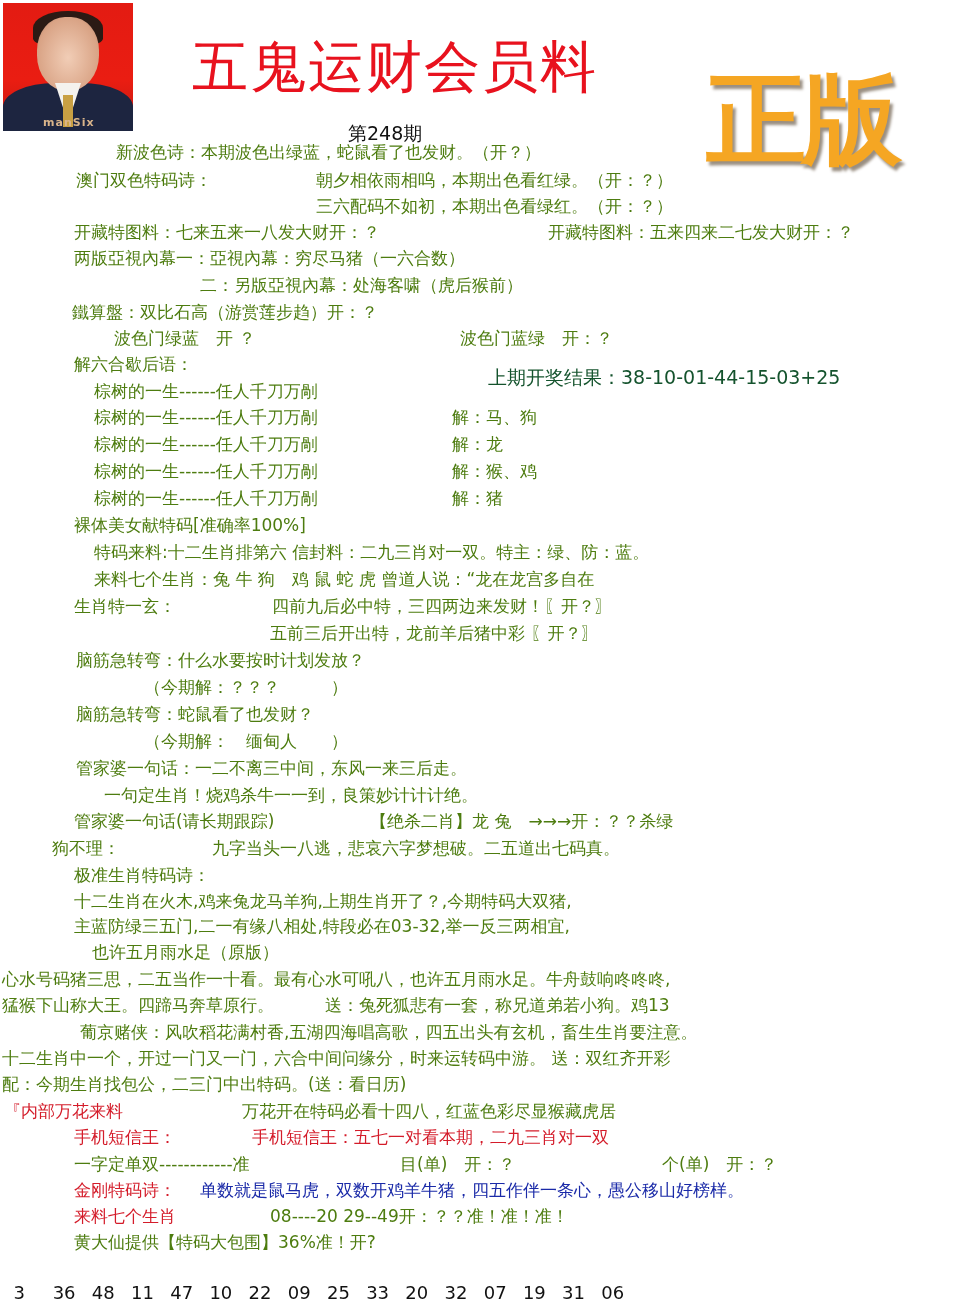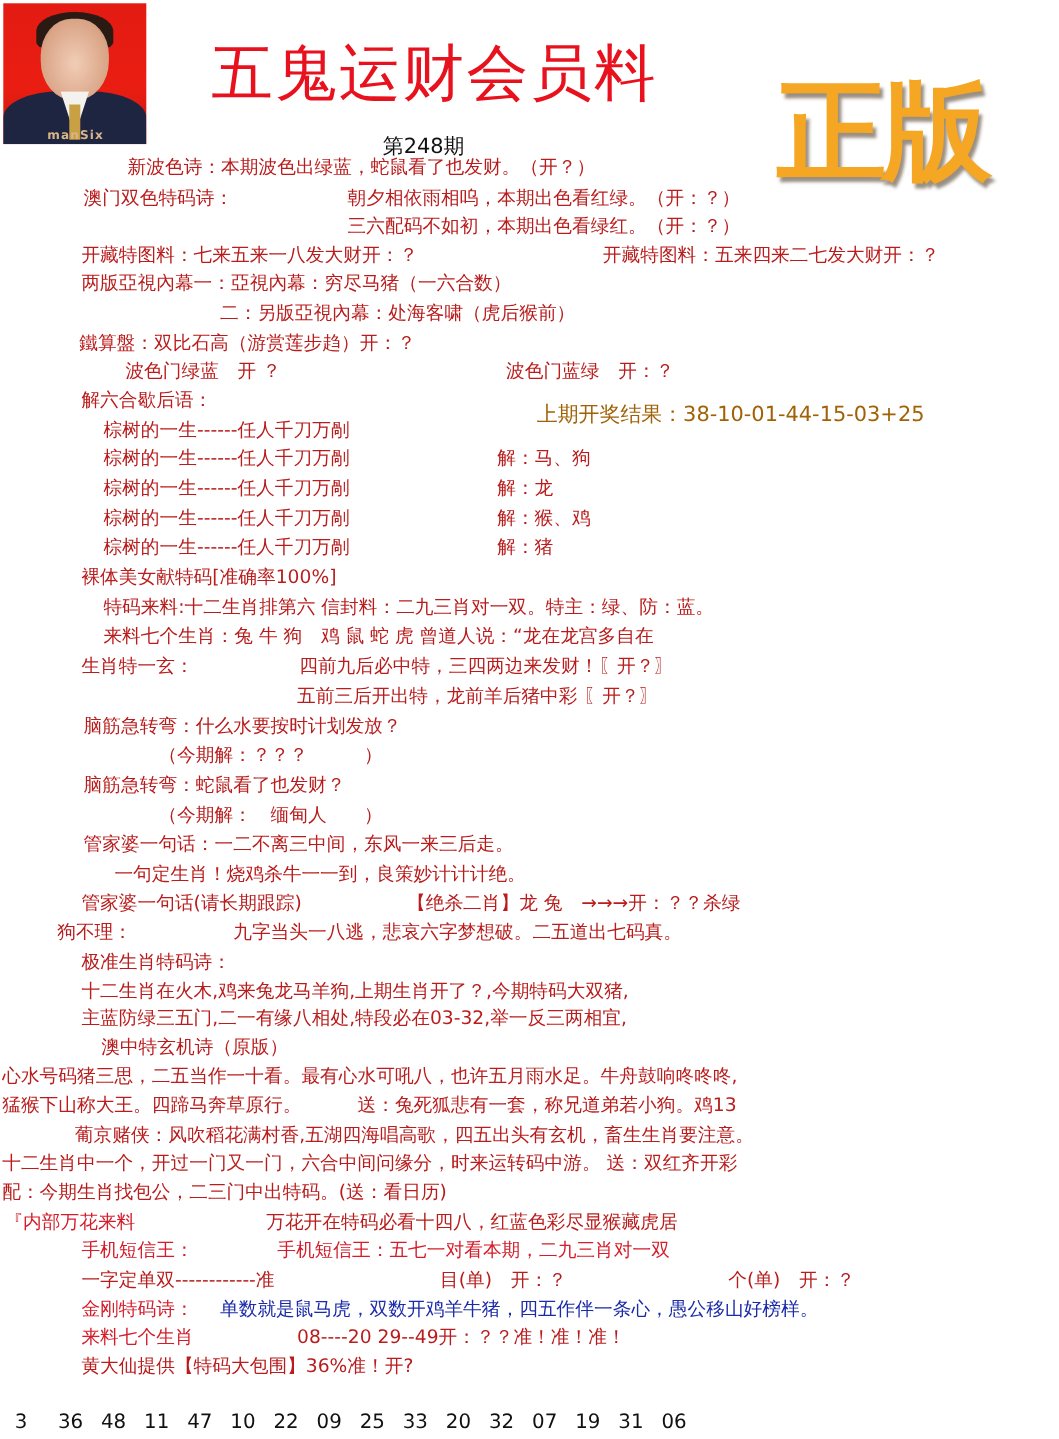--- a/index.html
+++ b/index.html
@@ -1,36 +1,36 @@
 <!DOCTYPE html>
 <html><head>
 <meta charset="utf-8">
 <style>
   html, body { margin:0; padding:0; background:#ffffff; }
   body { width:963px; height:1308px; position:relative; overflow:hidden;
          font-family:"DejaVu Sans","Liberation Sans",sans-serif; color:#111; }
-  .ln { position:absolute; white-space:pre; font-size:17px; line-height:22px; color:#b91c1c; }
+  .ln { position:absolute; white-space:pre; font-size:17px; line-height:22px; color:#4d7c0f; }
   .dred { color:#d41c2a; }
   .blue { color:#1a2aa8; }
   #photo { position:absolute; left:3px; top:3px; width:130px; height:128px;
            background:linear-gradient(180deg,#e31b12 0%,#ea1d12 60%,#c11a12 100%); overflow:hidden; }
   #photo .head { position:absolute; left:34px; top:14px; width:62px; height:74px; border-radius:45% 45% 48% 48%;
            background:radial-gradient(ellipse at 50% 55%,#f1cdb6 0%,#d9a385 70%,#9c6a52 100%); }
   #photo .hair { position:absolute; left:30px; top:8px; width:70px; height:34px; border-radius:50% 50% 20% 20%; background:#2b1a14; }
   #photo .suit { position:absolute; left:0; top:80px; width:130px; height:60px; border-radius:40% 40% 0 0; background:#1d2540; }
   #photo .shirt { position:absolute; left:52px; top:80px; width:26px; height:40px; background:#f4f2ee; clip-path:polygon(0 0,100% 0,50% 100%); }
   #photo .tie { position:absolute; left:60px; top:92px; width:10px; height:32px; background:#c9a043; }
   #photo .wm { position:absolute; left:40px; bottom:2px; font-size:11px; color:#d9b48a; font-weight:bold; letter-spacing:1px; }
   #title { position:absolute; left:192px; top:34px; font-family:"DejaVu Serif","Liberation Serif",serif;
            font-size:56px; line-height:66px; color:#e8121e; letter-spacing:2px; white-space:pre; }
   #zhengban { position:absolute; left:706px; top:64px; font-family:"DejaVu Serif","Liberation Serif",serif;
            font-size:100px; line-height:110px; font-weight:bold; white-space:pre;
            color:#f5a623; text-shadow:3px 4px 3px #9a8f82; letter-spacing:-4px; }
   #issue { position:absolute; left:348px; top:111px; font-size:19px; line-height:24px; color:#111; white-space:pre;margin-top:10px; }
-  #result { position:absolute; left:488px; top:365px; font-size:19px; line-height:24px; white-space:pre; color:#a16207; }
+  #result { position:absolute; left:488px; top:365px; font-size:19px; line-height:24px; white-space:pre; color:#14532d; }
   .nums { position:absolute; left:2px; font-size:18px; line-height:24px; white-space:pre; word-spacing:0; }
   .nums span { display:inline-block; width:39.2px; }
 </style>
 </head>
 <body>
 
 <div id="photo">
   <div class="hair"></div>
   <div class="suit"></div>
   <div class="head"></div>
@@ -78,24 +78,24 @@
 <div class="ln" style="left:144px;top:730px">（今期解：　缅甸人　　）</div>
 <div class="ln" style="left:76px;top:757px">管家婆一句话：一二不离三中间，东风一来三后走。</div>
 <div class="ln" style="left:104px;top:784px">一句定生肖！烧鸡杀牛一一到，良策妙计计计绝。</div>
 <div class="ln" style="left:74px;top:810px">管家婆一句话(请长期跟踪)</div>
 <div class="ln" style="left:370px;top:810px">【绝杀二肖】龙 兔　→→→开：？？杀绿</div>
 <div class="ln" style="left:52px;top:837px">狗不理：</div>
 <div class="ln" style="left:212px;top:837px">九字当头一八逃，悲哀六字梦想破。二五道出七码真。</div>
 <div class="ln" style="left:74px;top:864px">极准生肖特码诗：</div>
 <div class="ln" style="left:74px;top:890px">十二生肖在火木,鸡来兔龙马羊狗,上期生肖开了？,今期特码大双猪,</div>
 <div class="ln" style="left:74px;top:915px">主蓝防绿三五门,二一有缘八相处,特段必在03-32,举一反三两相宜,</div>
-<div class="ln" style="left:92px;top:941px">澳中特玄机诗（原版）</div>
+<div class="ln" style="left:92px;top:941px">也许五月雨水足（原版）</div>
 <div class="ln" style="left:2px;top:968px">心水号码猪三思，二五当作一十看。最有心水可吼八，也许五月雨水足。牛舟鼓响咚咚咚,</div>
 <div class="ln" style="left:2px;top:994px">猛猴下山称大王。四蹄马奔草原行。　　　送：兔死狐悲有一套，称兄道弟若小狗。鸡13</div>
-<div class="ln" style="left:68px;top:1021px">葡京赌侠：风吹稻花满村香,五湖四海唱高歌，四五出头有玄机，畜生生肖要注意。</div>
+<div class="ln" style="left:80px;top:1021px">葡京赌侠：风吹稻花满村香,五湖四海唱高歌，四五出头有玄机，畜生生肖要注意。</div>
 <div class="ln" style="left:2px;top:1047px">十二生肖中一个，开过一门又一门，六合中间问缘分，时来运转码中游。 送：双红齐开彩</div>
 <div class="ln" style="left:2px;top:1073px">配：今期生肖找包公，二三门中出特码。(送：看日历)</div>
 <div class="ln dred" style="left:4px;top:1100px">『内部万花来料</div>
 <div class="ln" style="left:242px;top:1100px">万花开在特码必看十四八，红蓝色彩尽显猴藏虎居</div>
 <div class="ln dred" style="left:74px;top:1126px">手机短信王：</div>
 <div class="ln dred" style="left:252px;top:1126px">手机短信王：五七一对看本期，二九三肖对一双</div>
 <div class="ln" style="left:74px;top:1153px">一字定单双------------准</div>
 <div class="ln" style="left:400px;top:1153px">目(单)　开：？</div>
 <div class="ln" style="left:662px;top:1153px">个(单)　开：？</div>
 <div class="ln dred" style="left:74px;top:1179px">金刚特码诗：</div>

